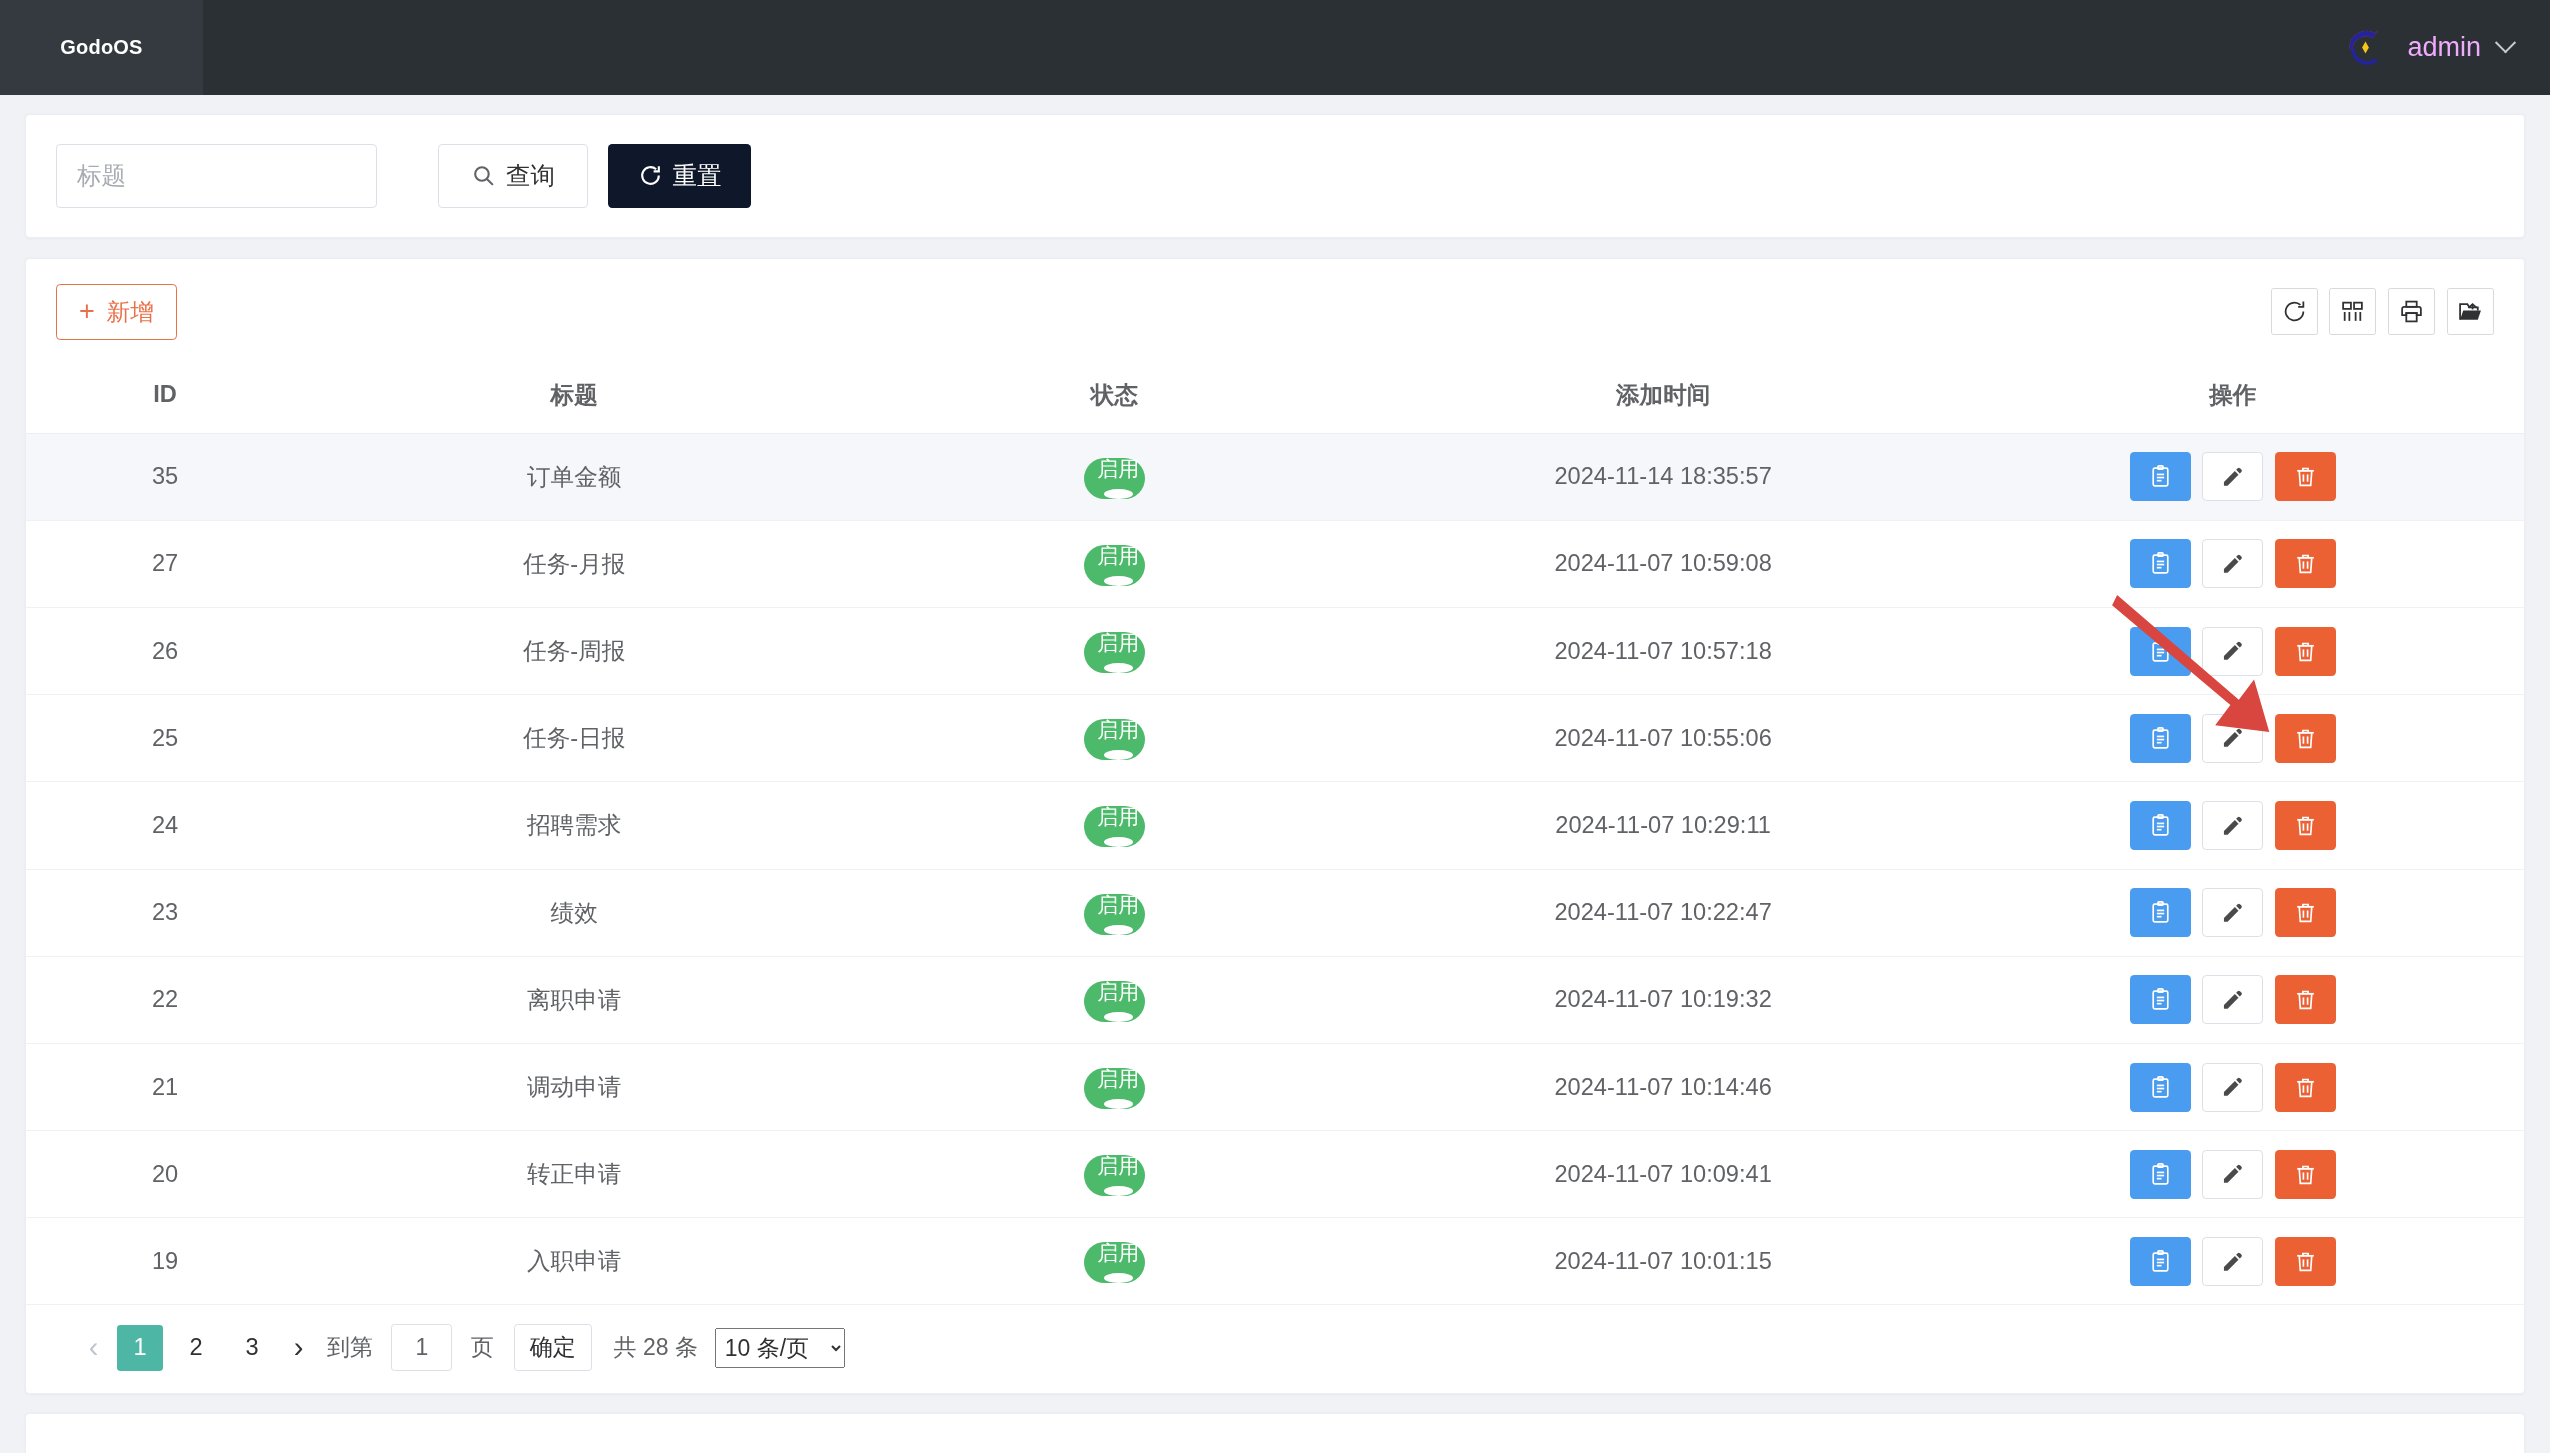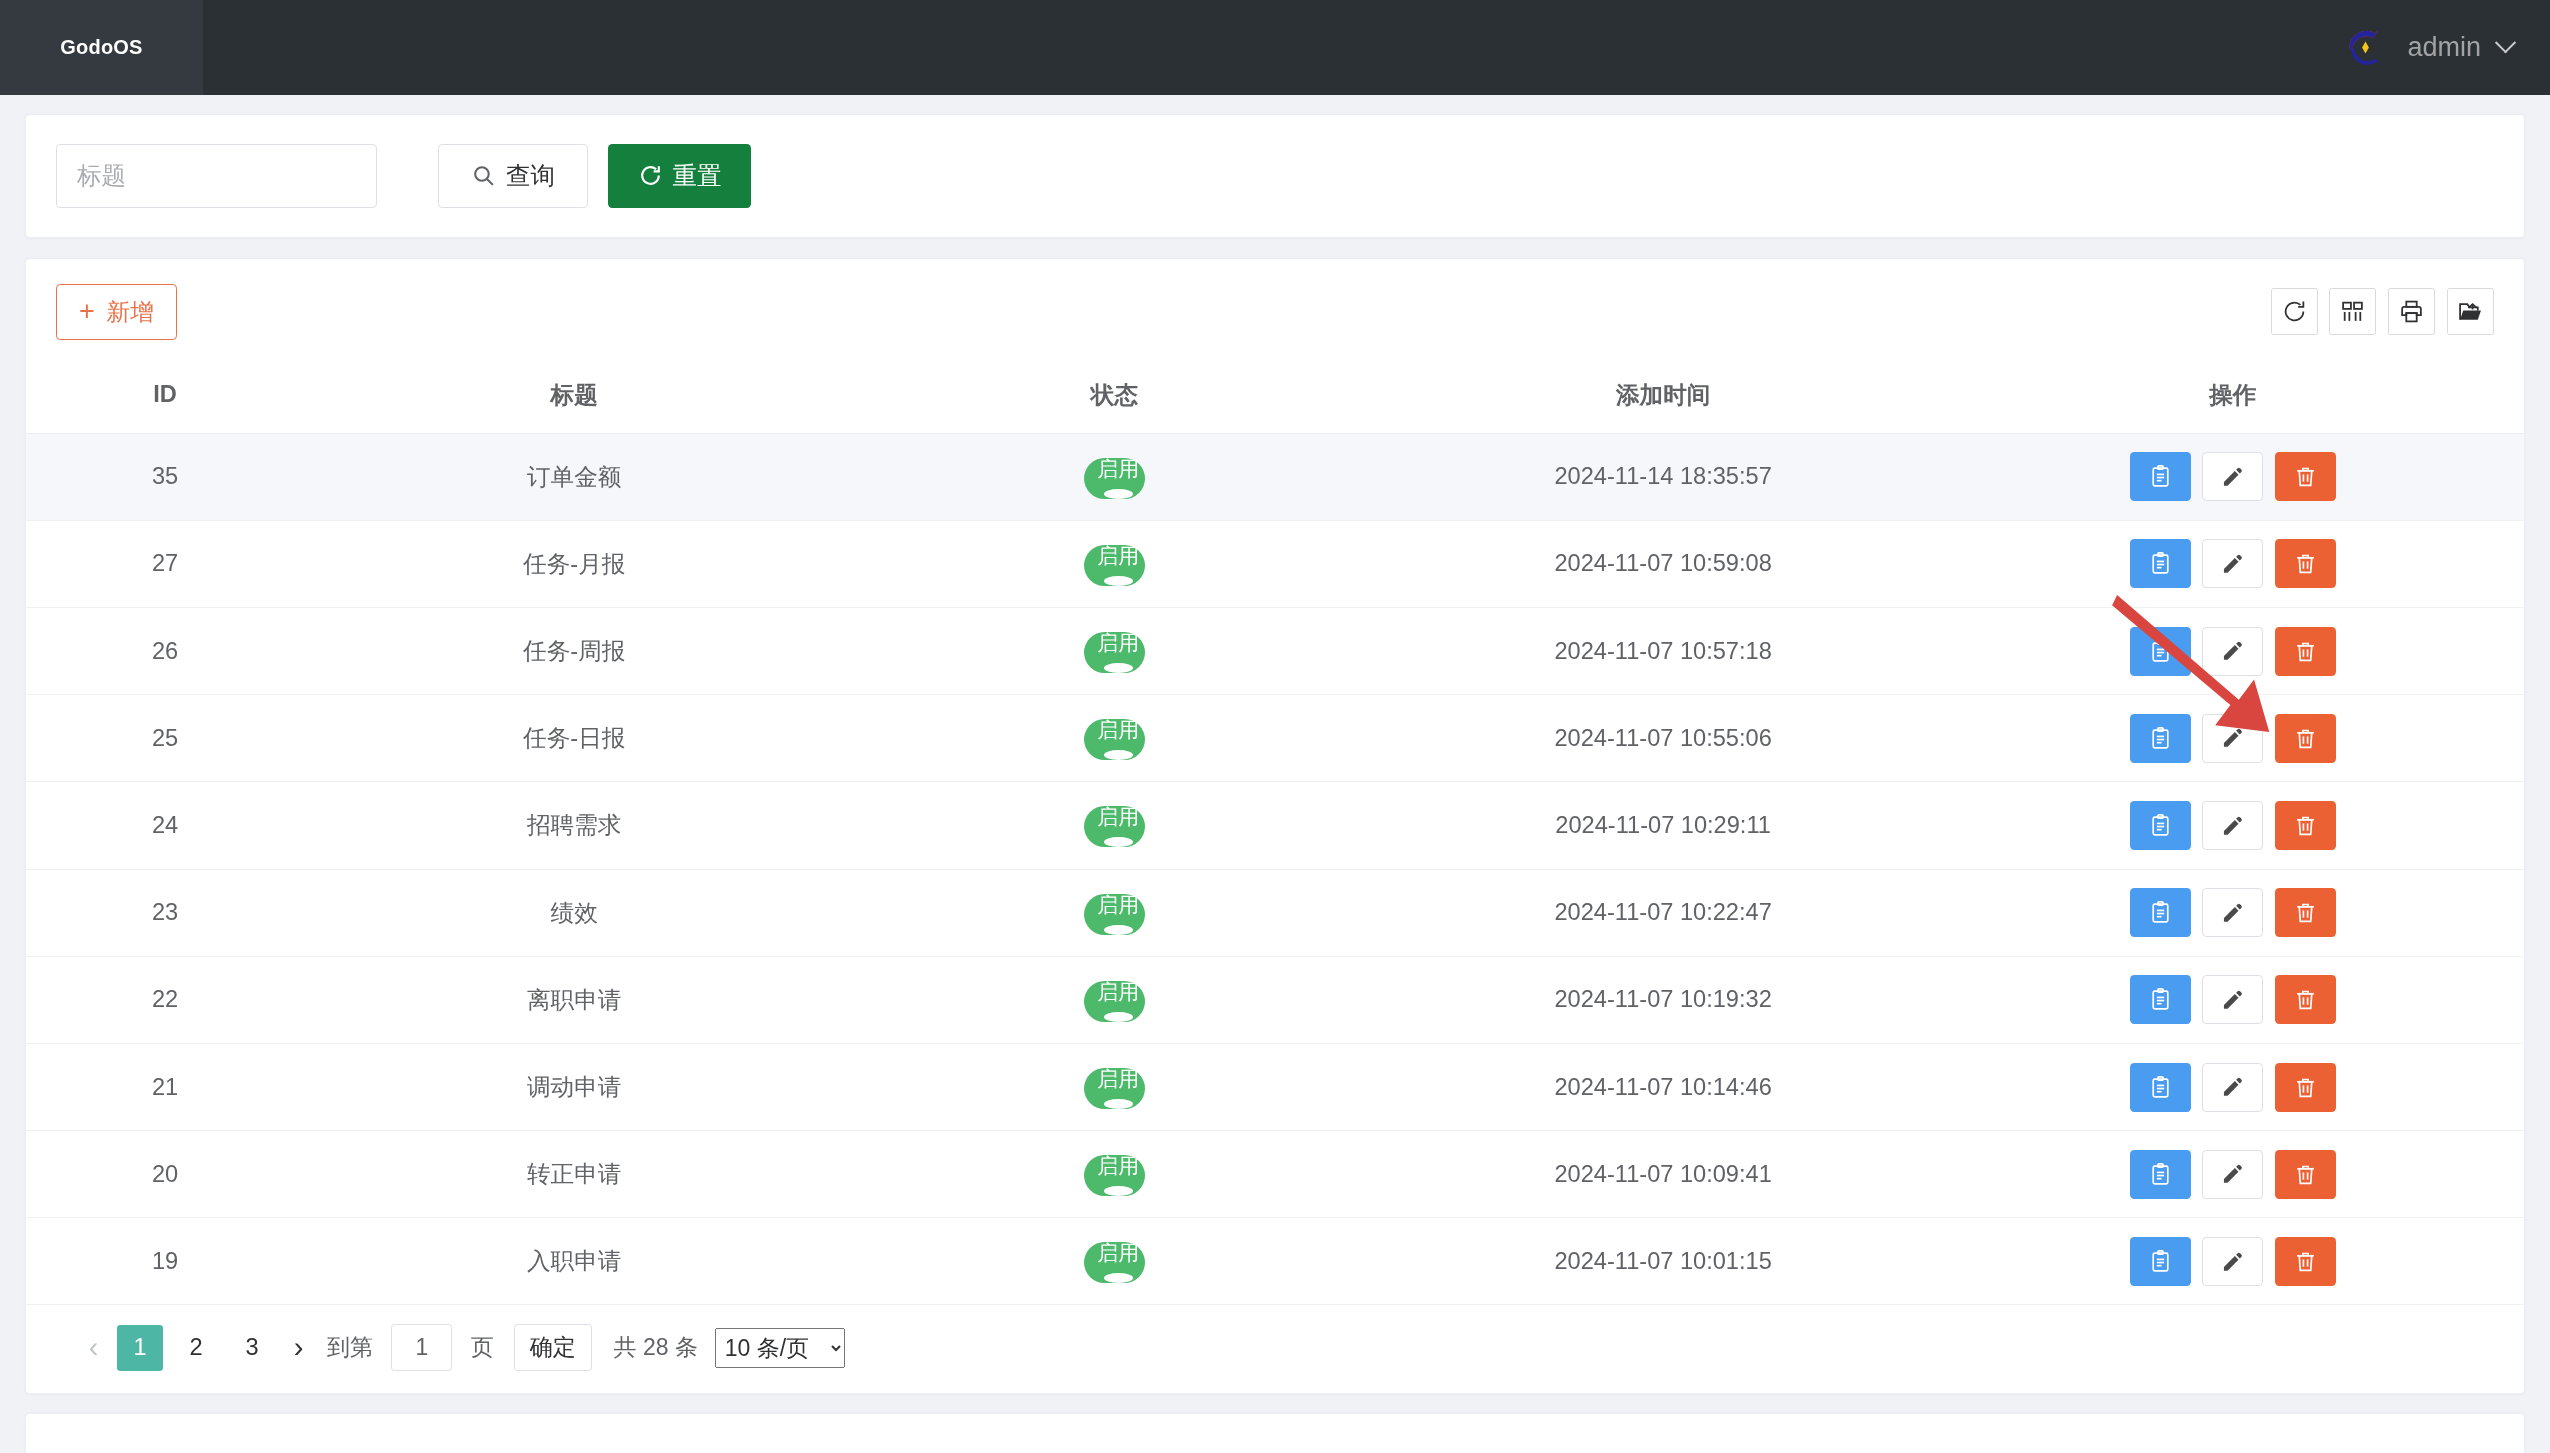--- a/index.html
+++ b/index.html
@@ -63,21 +63,21 @@
   }
   .avatar {
     width: 49px; height: 49px;
     border-radius: 50%;
     position: relative;
     overflow: hidden;
     background: #2b3035;
   }
   .avatar svg { display:block; }
   .user-name {
-    color: #a3a3a3;
+    color: #f0abfc;
     font-size: 27px;
   }
 
   
   .page {
     padding: 18.6px 25px 0 25px;
   }
   .card {
     background: #ffffff;
     border: 0.8px solid #ebeef5;
@@ -120,21 +120,21 @@
     padding: 12px 25px;
   }
   .btn-default {
     background: #fff;
     border-color: #dcdfe6;
     color: #303133;
     margin-left: 61px;
     min-width: 150px;
   }
   .btn-teal {
-    background: #15803d;
+    background: #0f172a;
     color: #ffffff;
     margin-left: 20px;
     min-width: 143px;
   }
 
   
   .table-card {
     padding: 0;
     margin-top: 20px;
     position: relative;

